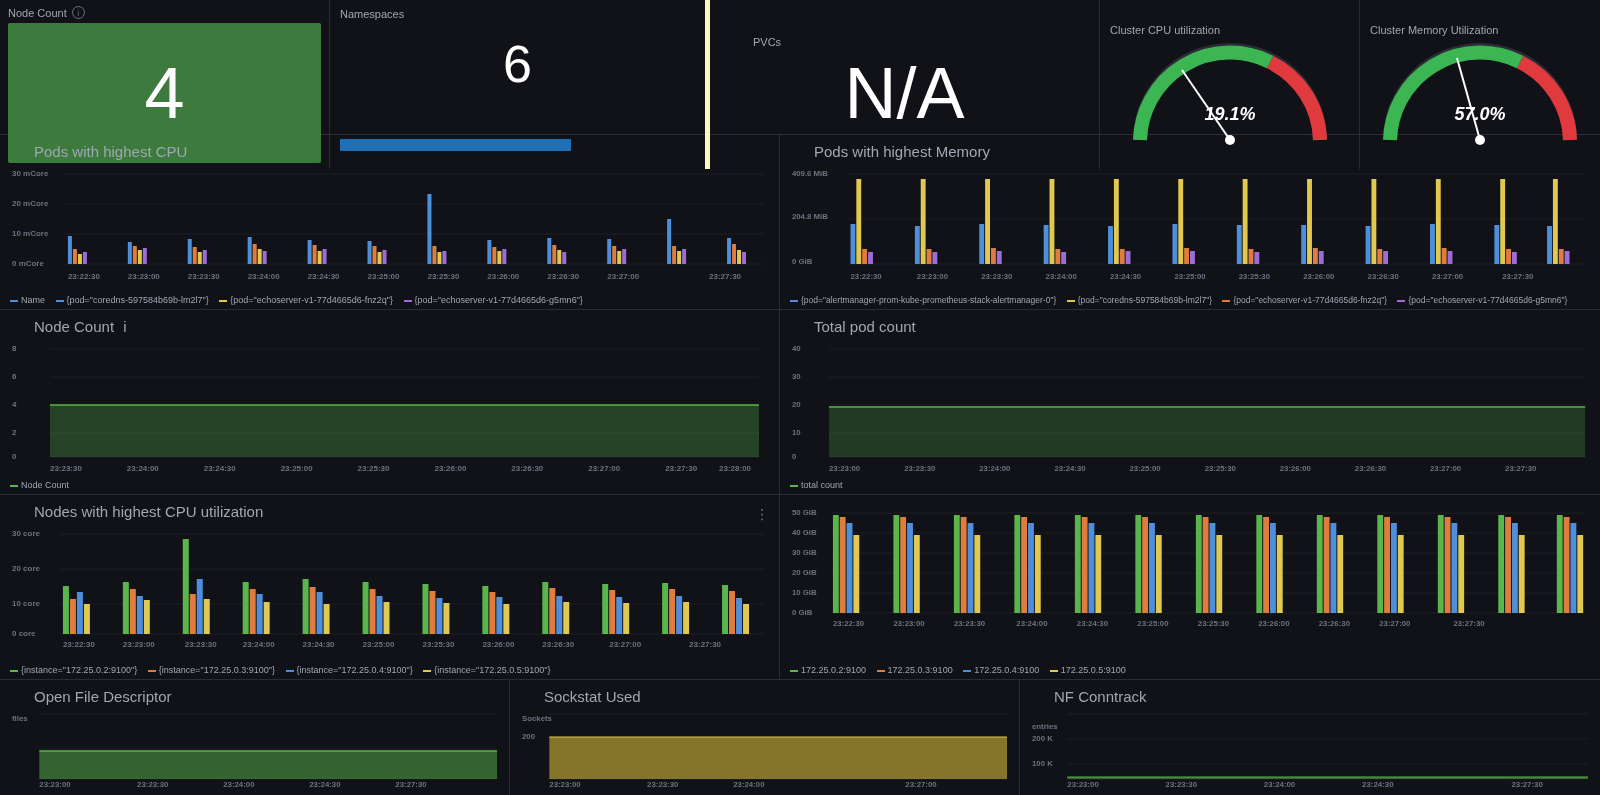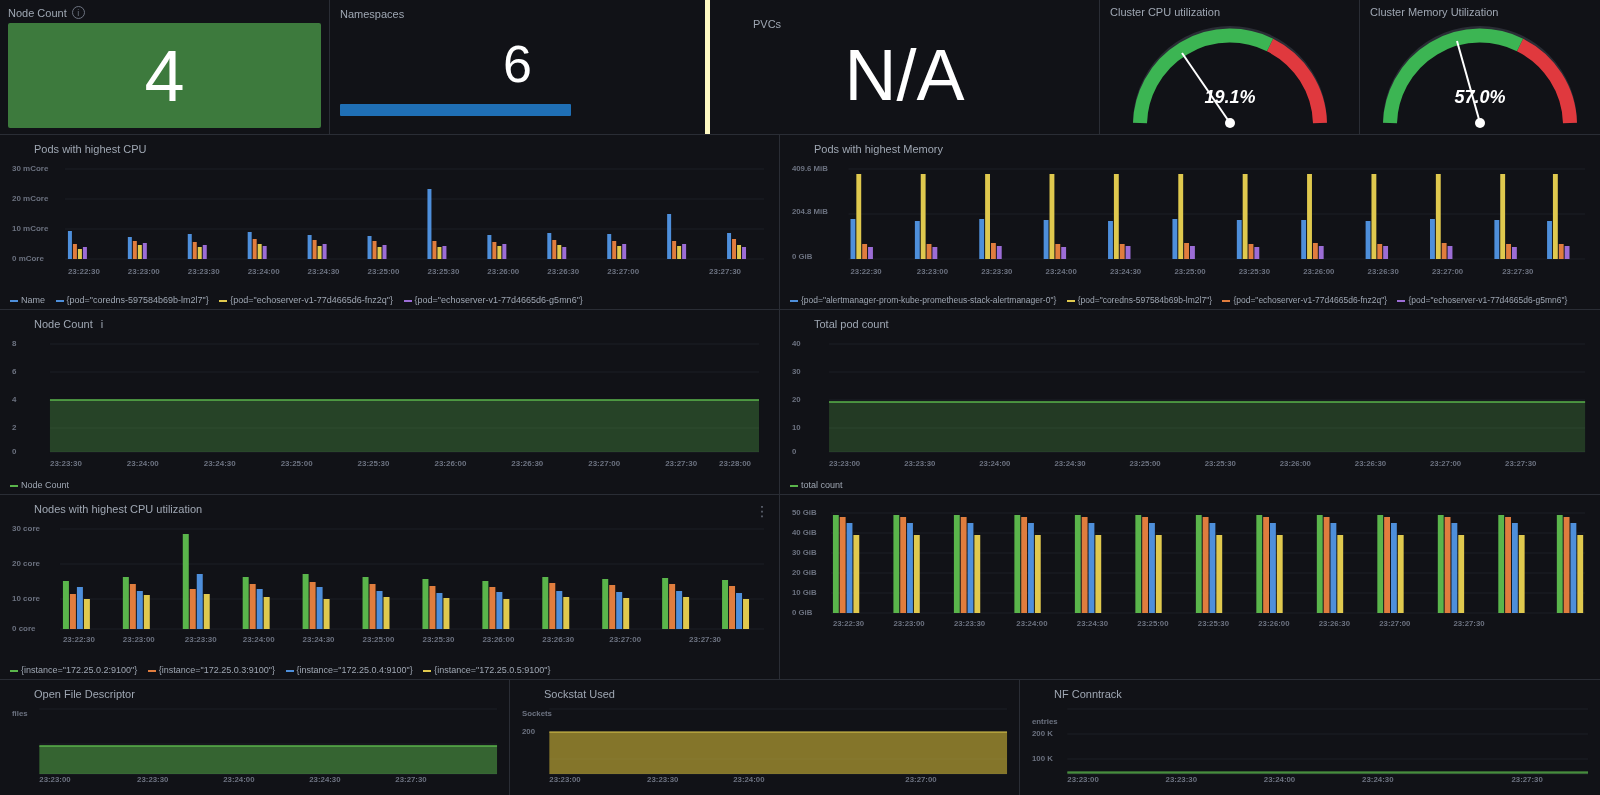--- a/index.html
+++ b/index.html
@@ -115,21 +115,21 @@
 
     .pvcs-value {
       font-size: 72px;
       font-weight: 300;
       color: #fff;
     }
 
     .gauge-panel {
       display: flex;
       flex-direction: column;
-      padding: 6px 10px;
+      padding: 24px 10px;
       border-right: 1px solid #2a2d35;
       align-items: center;
     }
 
     .gauge-panel .panel-title {
       font-size: 11px;
       color: #9fa7b3;
       margin-bottom: 4px;
       align-self: flex-start;
     }
@@ -152,21 +152,21 @@
 
     .chart-panel {
       border-right: 1px solid #2a2d35;
       padding: 8px 10px 2px 10px;
       display: flex;
       flex-direction: column;
       overflow: hidden;
     }
 
     .chart-panel .panel-title {
-      font-size: 11px;
+      font-size: 15px;
       color: #9fa7b3;
       margin-bottom: 4px;
       padding-left: 24px;
     }
 
     .chart-area {
       flex: 1;
       position: relative;
       overflow: hidden;
       font-weight: bold;
@@ -755,20 +755,26 @@
           <text x="232" y="123" fill="#6c7280" font-size="8">23:24:00</text>
           <text x="294" y="123" fill="#6c7280" font-size="8">23:24:30</text>
           <text x="356" y="123" fill="#6c7280" font-size="8">23:25:00</text>
           <text x="418" y="123" fill="#6c7280" font-size="8">23:25:30</text>
           <text x="480" y="123" fill="#6c7280" font-size="8">23:26:00</text>
           <text x="542" y="123" fill="#6c7280" font-size="8">23:26:30</text>
           <text x="604" y="123" fill="#6c7280" font-size="8">23:27:00</text>
           <text x="680" y="123" fill="#6c7280" font-size="8">23:27:30</text>
         </svg>
       </div>
+      <div class="chart-legend">
+        <span class="legend-item"><span class="legend-dot" style="background:#5ab54b"></span>172.25.0.2:9100</span>
+        <span class="legend-item"><span class="legend-dot" style="background:#e07d3e"></span>172.25.0.3:9100</span>
+        <span class="legend-item"><span class="legend-dot" style="background:#4e8fdb"></span>172.25.0.4:9100</span>
+        <span class="legend-item"><span class="legend-dot" style="background:#e0c94e"></span>172.25.0.5:9100</span>
+      </div>
     </div>
 
   </div>
 
   <div class="row-bottom">
 
     <div class="chart-panel">
       <div class="panel-title">Open File Descriptor</div>
       <div class="chart-area">
         <svg width="100%" height="80" viewBox="0 0 500 80" preserveAspectRatio="none">

